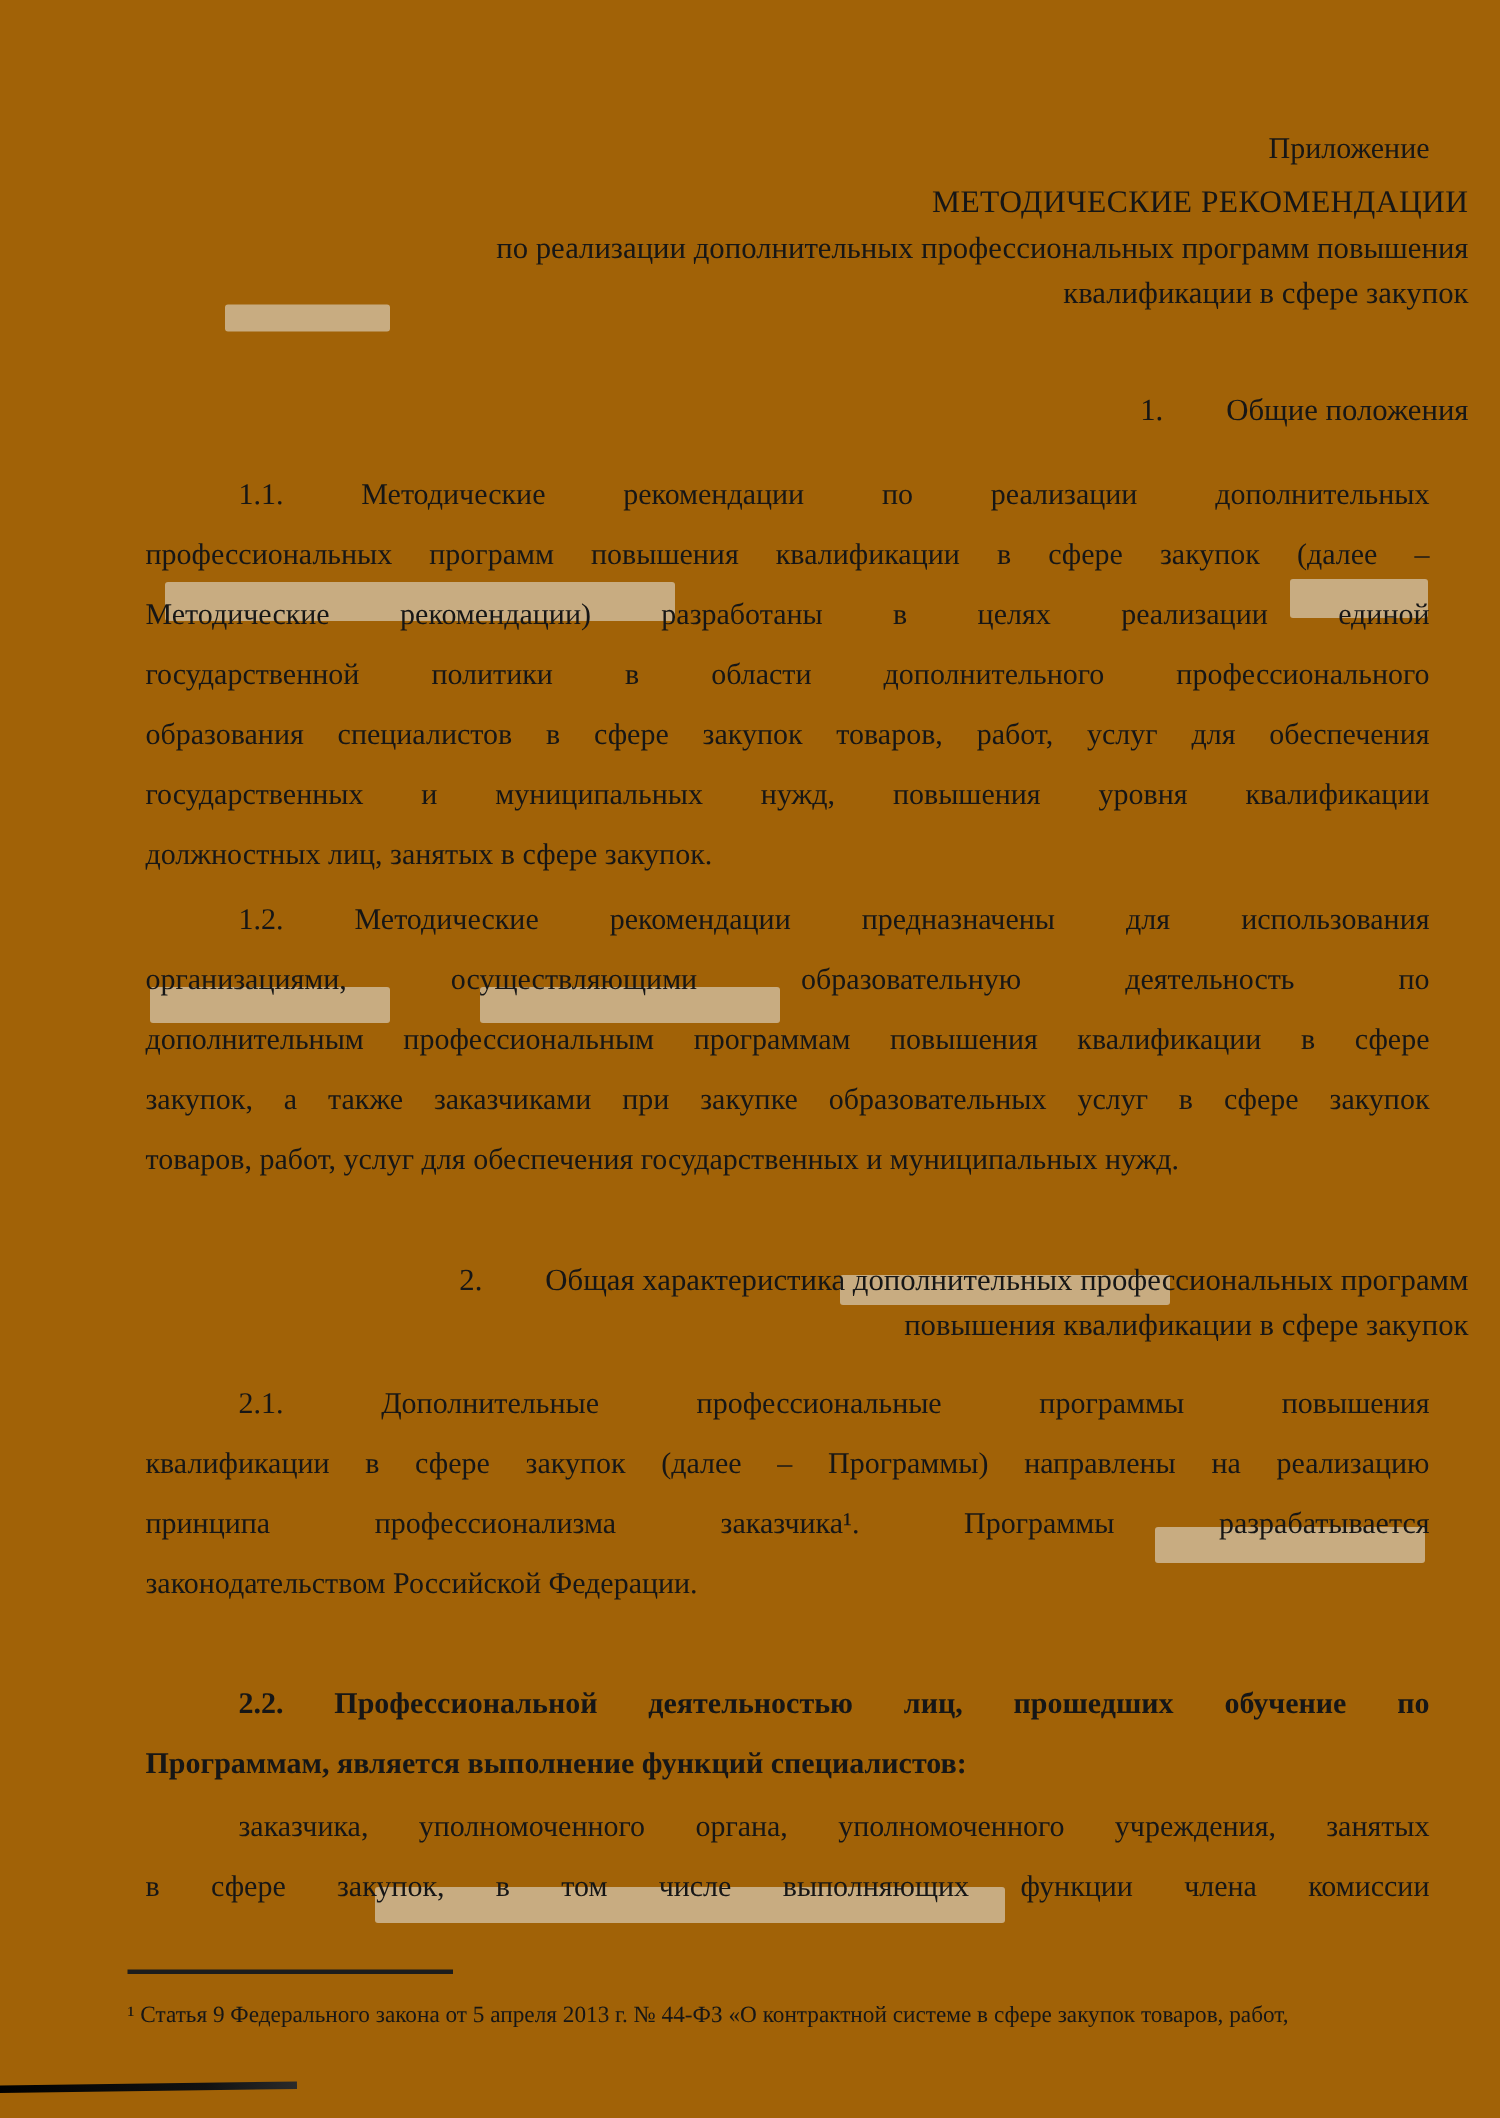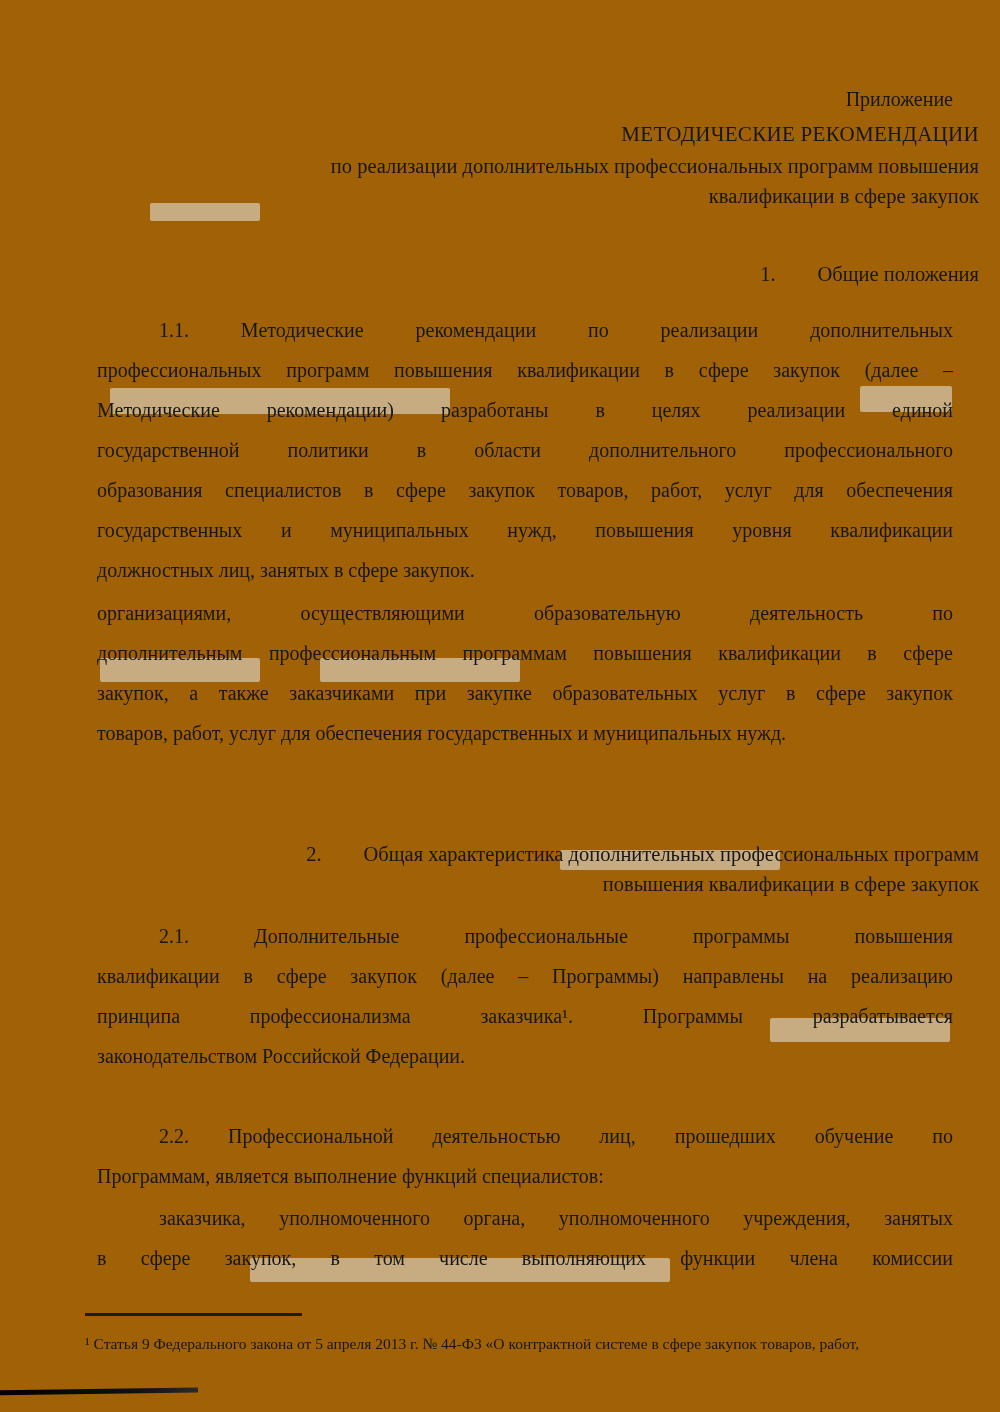--- a/index.html
+++ b/index.html
@@ -33,21 +33,21 @@
     text-align:justify;
     text-align-last:justify;
     -moz-text-align-last:justify;
   }
   .first{text-indent:62px;}
   .last{text-align:left;text-align-last:left;-moz-text-align-last:left;}
 
   .p11{top:310px;}
   .p12{top:593px;}
   .p21{top:916px;}
-  .p22{top:1116px;}
+  .p22{top:1116px;font-weight:bold;}
   .p23{top:1198px;}
 
   .fn-rule{top:1313px;left:85px;width:217px;height:3px;background:#1c1c1c;}
   .footnote{top:1320px;left:85px;width:872px;font-size:15.5px;line-height:24px;}
   .fn-ln{white-space:nowrap;margin-top:12px;}
 
   .bottom-artifact{
     top:1389px;left:-4px;width:202px;height:5px;
     background:linear-gradient(90deg,#000 0%,#111 70%,#2a2a2a 100%);
     transform:rotate(-0.8deg);
@@ -85,20 +85,21 @@
     <div class="ln first">1.1. Методические рекомендации по реализации дополнительных</div>
     <div class="ln">профессиональных программ повышения квалификации в сфере закупок (далее –</div>
     <div class="ln">Методические рекомендации) разработаны в целях реализации единой</div>
     <div class="ln">государственной политики в области дополнительного профессионального</div>
     <div class="ln">образования специалистов в сфере закупок товаров, работ, услуг для обеспечения</div>
     <div class="ln">государственных и муниципальных нужд, повышения уровня квалификации</div>
     <div class="ln last">должностных лиц, занятых в сфере закупок.</div>
   </div>
 
   <div class="abs content para p12">
+    <div class="ln first">1.2. Методические рекомендации предназначены для использования</div>
     <div class="ln">организациями, осуществляющими образовательную деятельность по</div>
     <div class="ln">дополнительным профессиональным программам повышения квалификации в сфере</div>
     <div class="ln">закупок, а также заказчиками при закупке образовательных услуг в сфере закупок</div>
     <div class="ln last">товаров, работ, услуг для обеспечения государственных и муниципальных нужд.</div>
   </div>
 
   <div class="abs content centered sec-heading sec2-heading">
     <div>
       <span class="sec-num">2.</span><span>Общая характеристика дополнительных профессиональных программ</span>
     </div>

